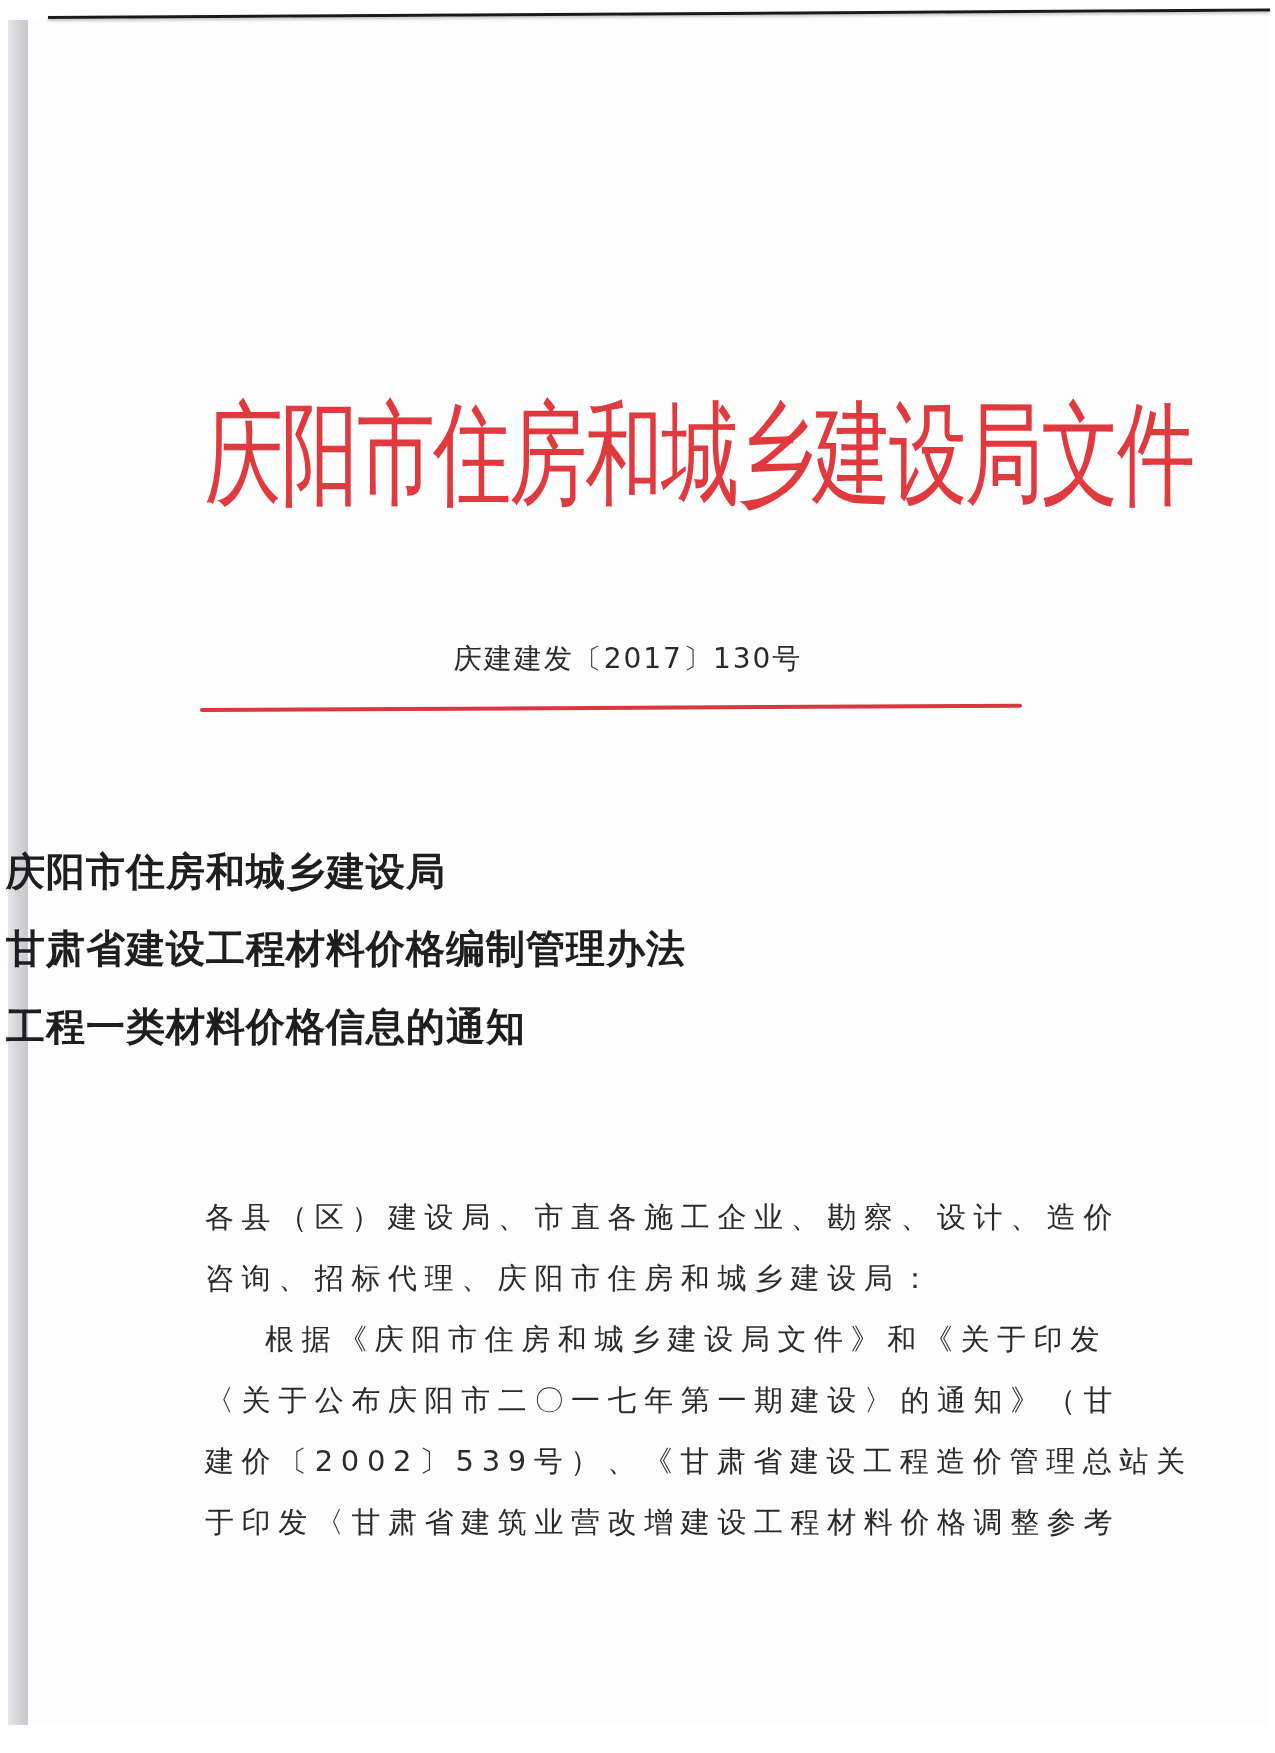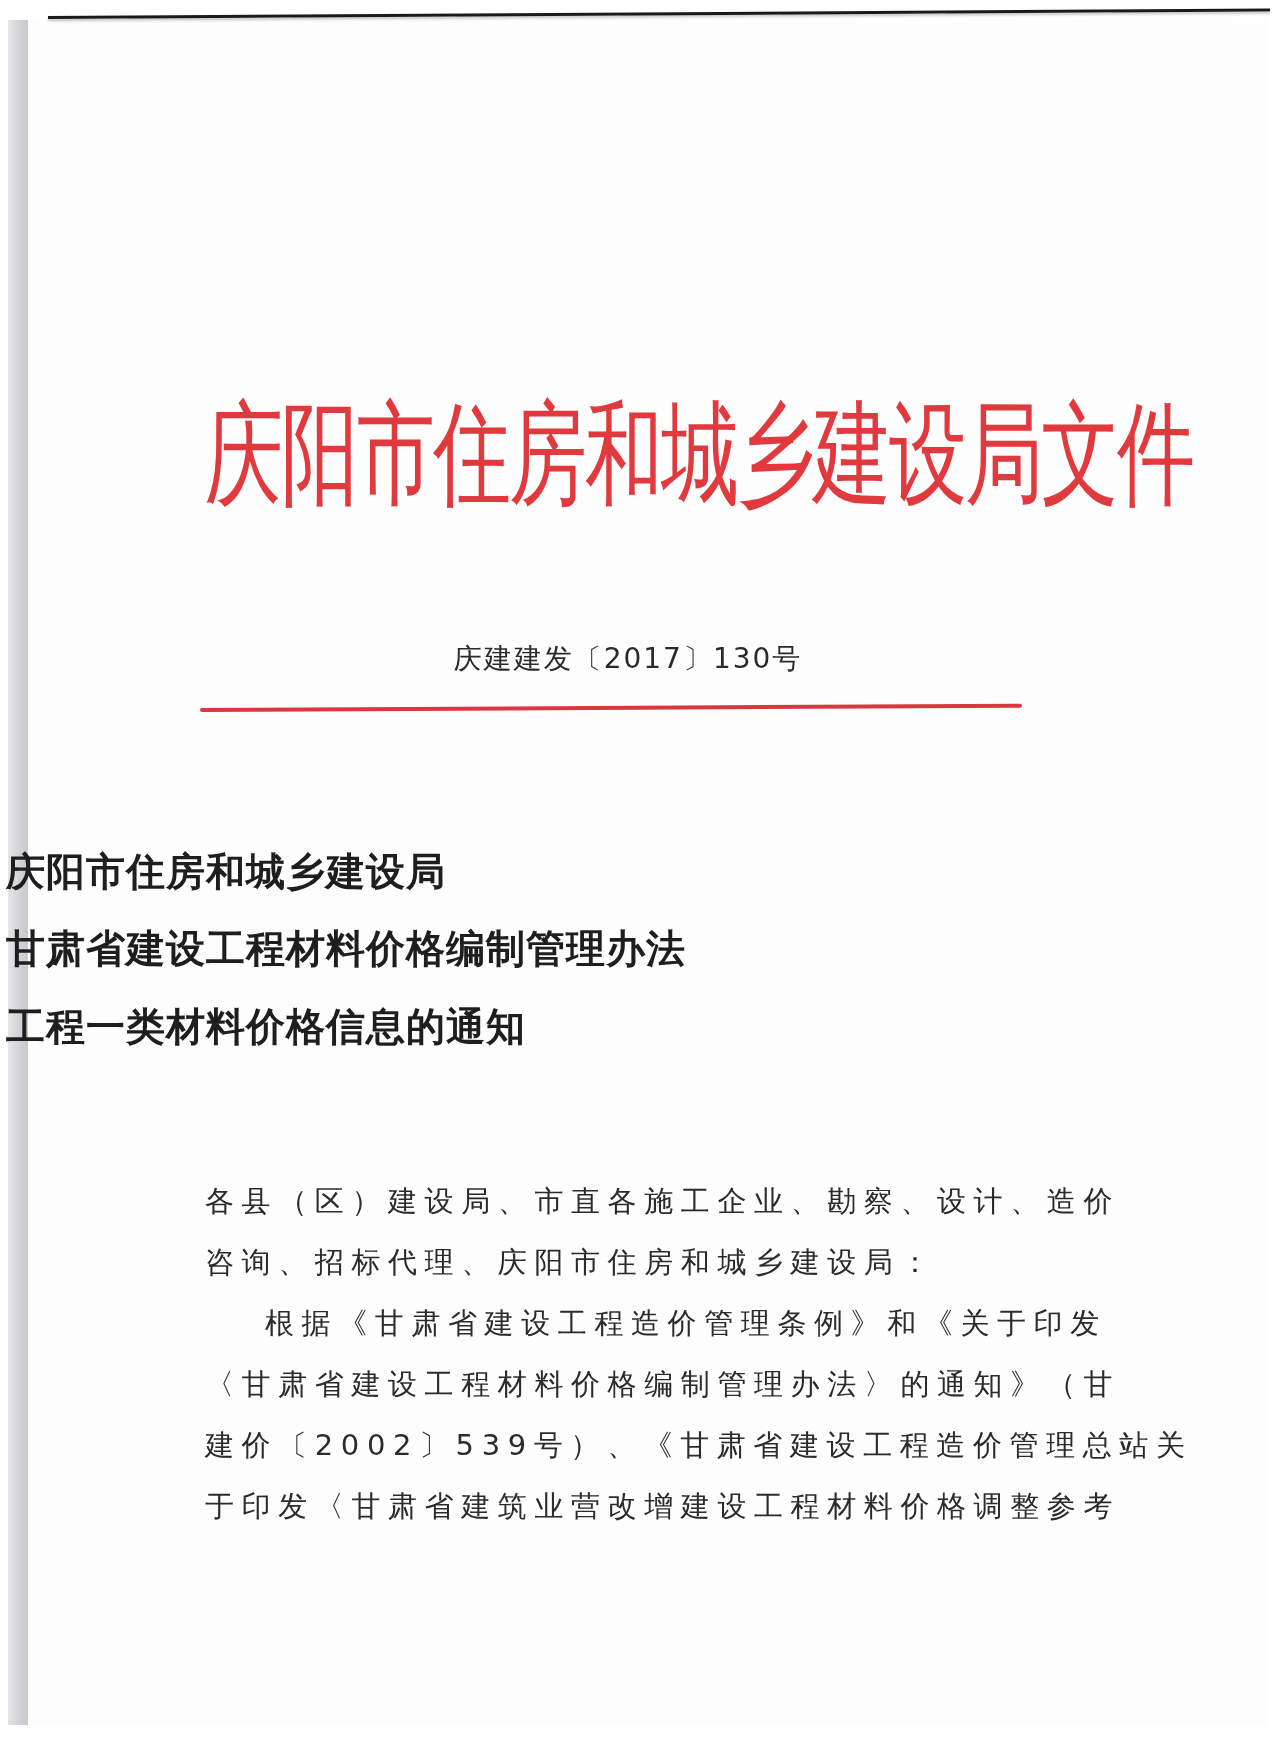--- a/index.html
+++ b/index.html
@@ -53,21 +53,21 @@
     position: absolute; left: 0; width: 1235px; text-align: left;
     color: #1e1e1e; font-family: "DejaVu Serif", serif; font-weight: bold;
     font-size: 39px; letter-spacing: 1px; white-space: nowrap;
   }
   .title.l1 { top: 845px; left: 6px; }
   .title.l2 { top: 922px; left: 6px; }
   .title.l3 { top: 1000px; left: 6px; }
   .body-line {
     position: absolute; left: 205px; width: 820px;
     color: #2b2b2b; font-size: 29px; letter-spacing: 7.6px;
-    font-family: "DejaVu Sans", sans-serif; white-space: nowrap;
+    font-family: "DejaVu Sans", sans-serif; white-space: nowrap; margin-top: 16px;
   }
   .body-line.indent { left: 265px; }
 </style>
 </head>
 <body>
 
 <div class="scan-edge-left"></div>
 <div class="page"></div>
 <div class="page-top-shadow"></div>
 
@@ -80,16 +80,16 @@
 <div class="doc-number">庆建建发〔2017〕130号</div>
 
 <div class="red-rule"></div>
 
 <div class="title l1">庆阳市住房和城乡建设局</div>
 <div class="title l2">甘肃省建设工程材料价格编制管理办法</div>
 <div class="title l3">工程一类材料价格信息的通知</div>
 
 <div class="body-line" style="top:1182px;">各县（区）建设局、市直各施工企业、勘察、设计、造价</div>
 <div class="body-line" style="top:1243px;">咨询、招标代理、庆阳市住房和城乡建设局：</div>
-<div class="body-line indent" style="top:1304px;">根据《甘肃省建设工程造价管理条例》和《关于印发</div>
-<div class="body-line" style="top:1365px;">〈甘肃省建设工程材料价格编制管理办法〉的通知》（甘</div>
+<div class="body-line indent" style="top:1304px;">根据《庆阳市住房和城乡建设局文件》和《关于印发</div>
+<div class="body-line" style="top:1365px;">〈关于公布庆阳市二〇一七年第一期建设〉的通知》（甘</div>
 <div class="body-line" style="top:1426px;">建价〔2002〕539号）、《甘肃省建设工程造价管理总站关</div>
 <div class="body-line" style="top:1487px;">于印发〈甘肃省建筑业营改增建设工程材料价格调整参考</div>
 
 </body></html>

